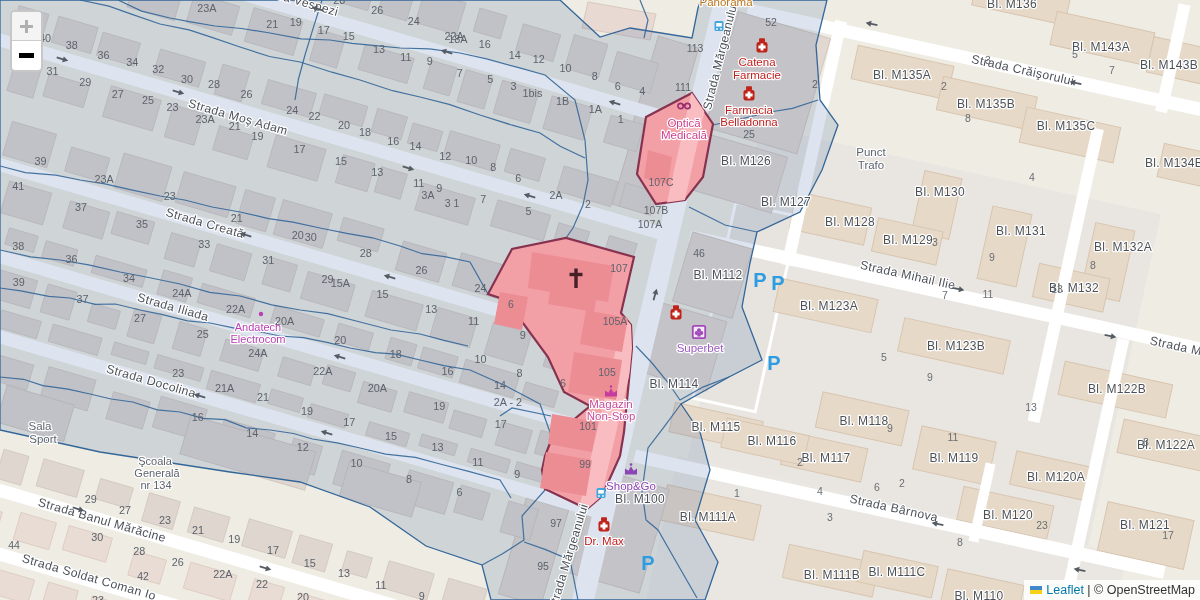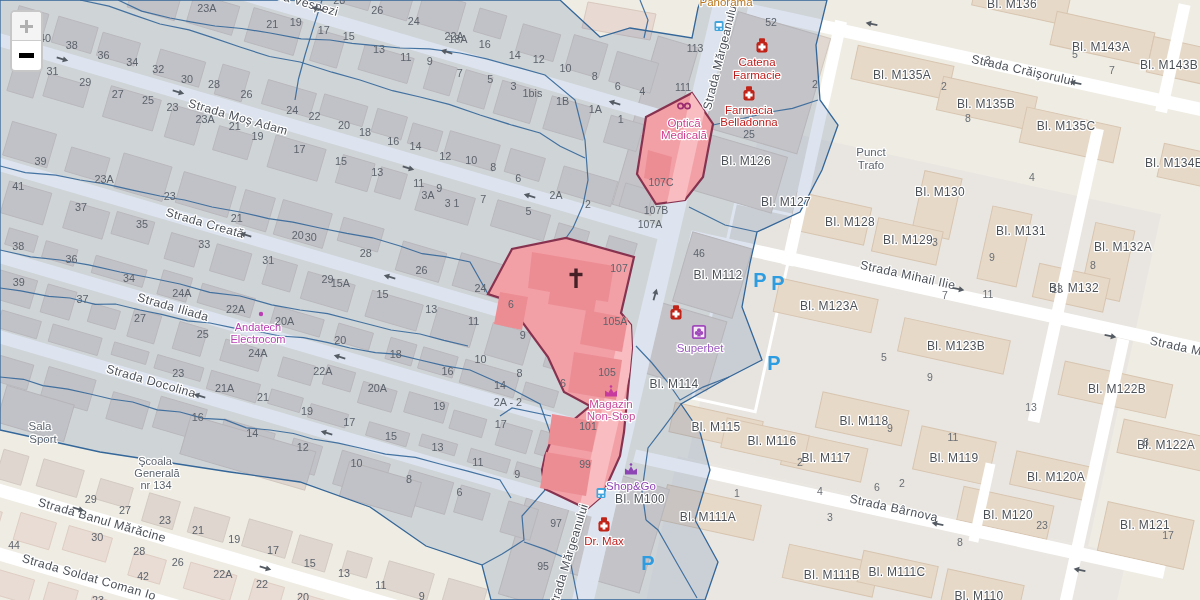--- a/index.html
+++ b/index.html
@@ -811,12 +811,19 @@
 <text x="800" y="466" font-family="Liberation Sans, sans-serif" font-size="10.5" fill="#6a6f75" text-anchor="middle" font-weight="400">2</text>
 <text x="1146" y="446" font-family="Liberation Sans, sans-serif" font-size="10.5" fill="#6a6f75" text-anchor="middle" font-weight="400">8</text>
 <text x="890" y="432" font-family="Liberation Sans, sans-serif" font-size="10.5" fill="#6a6f75" text-anchor="middle" font-weight="400">9</text>
 </svg>
 
 <div id="zoomctl">
       <div class="b plus"></div>
       <div class="b minus"></div>
     </div>
 
+<div id="attr">
+      <svg width="12" height="8">
+        <rect width="12" height="4" fill="#4287c7"></rect>
+        <rect y="4" width="12" height="4" fill="#f7d117"></rect>
+      </svg>
+      <span><a>Leaflet</a> | © OpenStreetMap</span>
+    </div>
 </div>
 </body></html>

